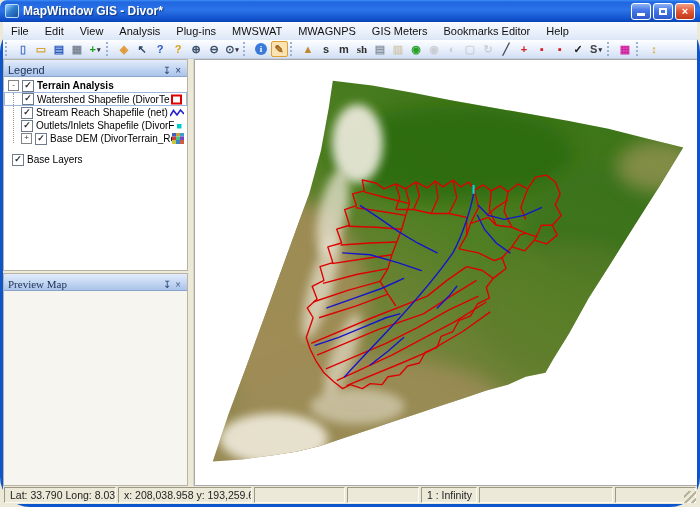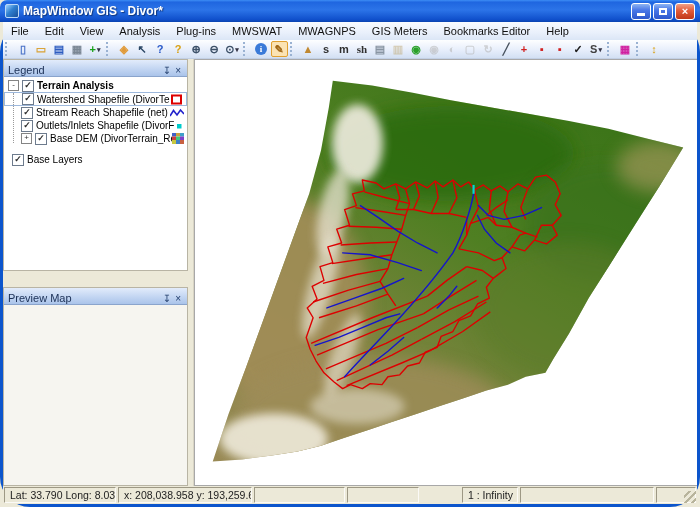--- a/index.html
+++ b/index.html
@@ -59,21 +59,21 @@
   .trow.lvl1{padding-left:17px;}
   .trow.selected{border:1px solid #9db8dc;height:14px;}
   .expander{width:9px;height:9px;border:1px solid #848484;background:#fff;font-size:8px;line-height:7px;
     text-align:center;margin-right:3px;flex:0 0 auto;color:#333;}
   .cbx{width:10px;height:10px;border:1px solid #6d7b8d;background:#fff;margin-right:3px;flex:0 0 auto;
     font-size:9px;line-height:9px;text-align:center;color:#2b2b2b;font-weight:bold;}
   .trow .lbl{overflow:hidden;text-overflow:clip;white-space:nowrap;}
   .trow .licon{margin-left:auto;margin-right:3px;flex:0 0 auto;display:flex;align-items:center;}
   .trow.bold .lbl{font-weight:bold;}
   .datalayers{margin-top:8px;padding-left:8px;}
-  .panel-preview{flex:1;margin-top:16px;}
+  .panel-preview{flex:1;margin-top:2px;font-family:Liberation Serif, serif;}
   .preview-body{flex:1;background:#f6f5f0;}
   .splitter{width:5px;background:#ece9d8;flex:0 0 auto;border-right:1px solid #d8d4c4;}
   .map-area{flex:1;background:#fff;border:1px solid #a8a8a8;border-right:none;position:relative;overflow:hidden;}
   .map-area svg{display:block;width:100%;height:100%;}
   
   .statusbar{position:absolute;left:0;right:0;bottom:0;height:18px;background:#ece9d8;display:flex;
     align-items:stretch;padding:1px;box-sizing:border-box;gap:2px;font-size:10.5px;color:#222;}
   .sseg{border:1px solid;border-color:#9d9884 #fbfaf6 #fbfaf6 #9d9884;display:flex;align-items:center;
     padding:0 5px;box-sizing:border-box;white-space:nowrap;overflow:hidden;}
   .grip{position:absolute;right:1px;bottom:1px;width:12px;height:12px;
@@ -408,20 +408,20 @@
       </div>
 
     </div>
 
     <div class="statusbar" id="statusbar">
 
     <div class="sseg" style="width: 112px;">Lat: 33.790 Long: 8.039</div>
         <div class="sseg" style="width: 134px;">x: 208,038.958 y: 193,259.685 Meters</div>
         <div class="sseg" style="width: 91px;"></div>
         <div class="sseg" style="width: 72px;"></div>
-        <div class="sseg" style="width: 56px; margin-left: 41px;">1 : Infinity</div>
+        <div class="sseg" style="width: 56px;">1 : Infinity</div>
         <div class="sseg" style="width: 134px;"></div>
         <div class="sseg" style="flex: 1 1 0%;"></div>
         <div class="grip"></div>
       </div>
 
   </div>
 </div>
 
 </body></html>

